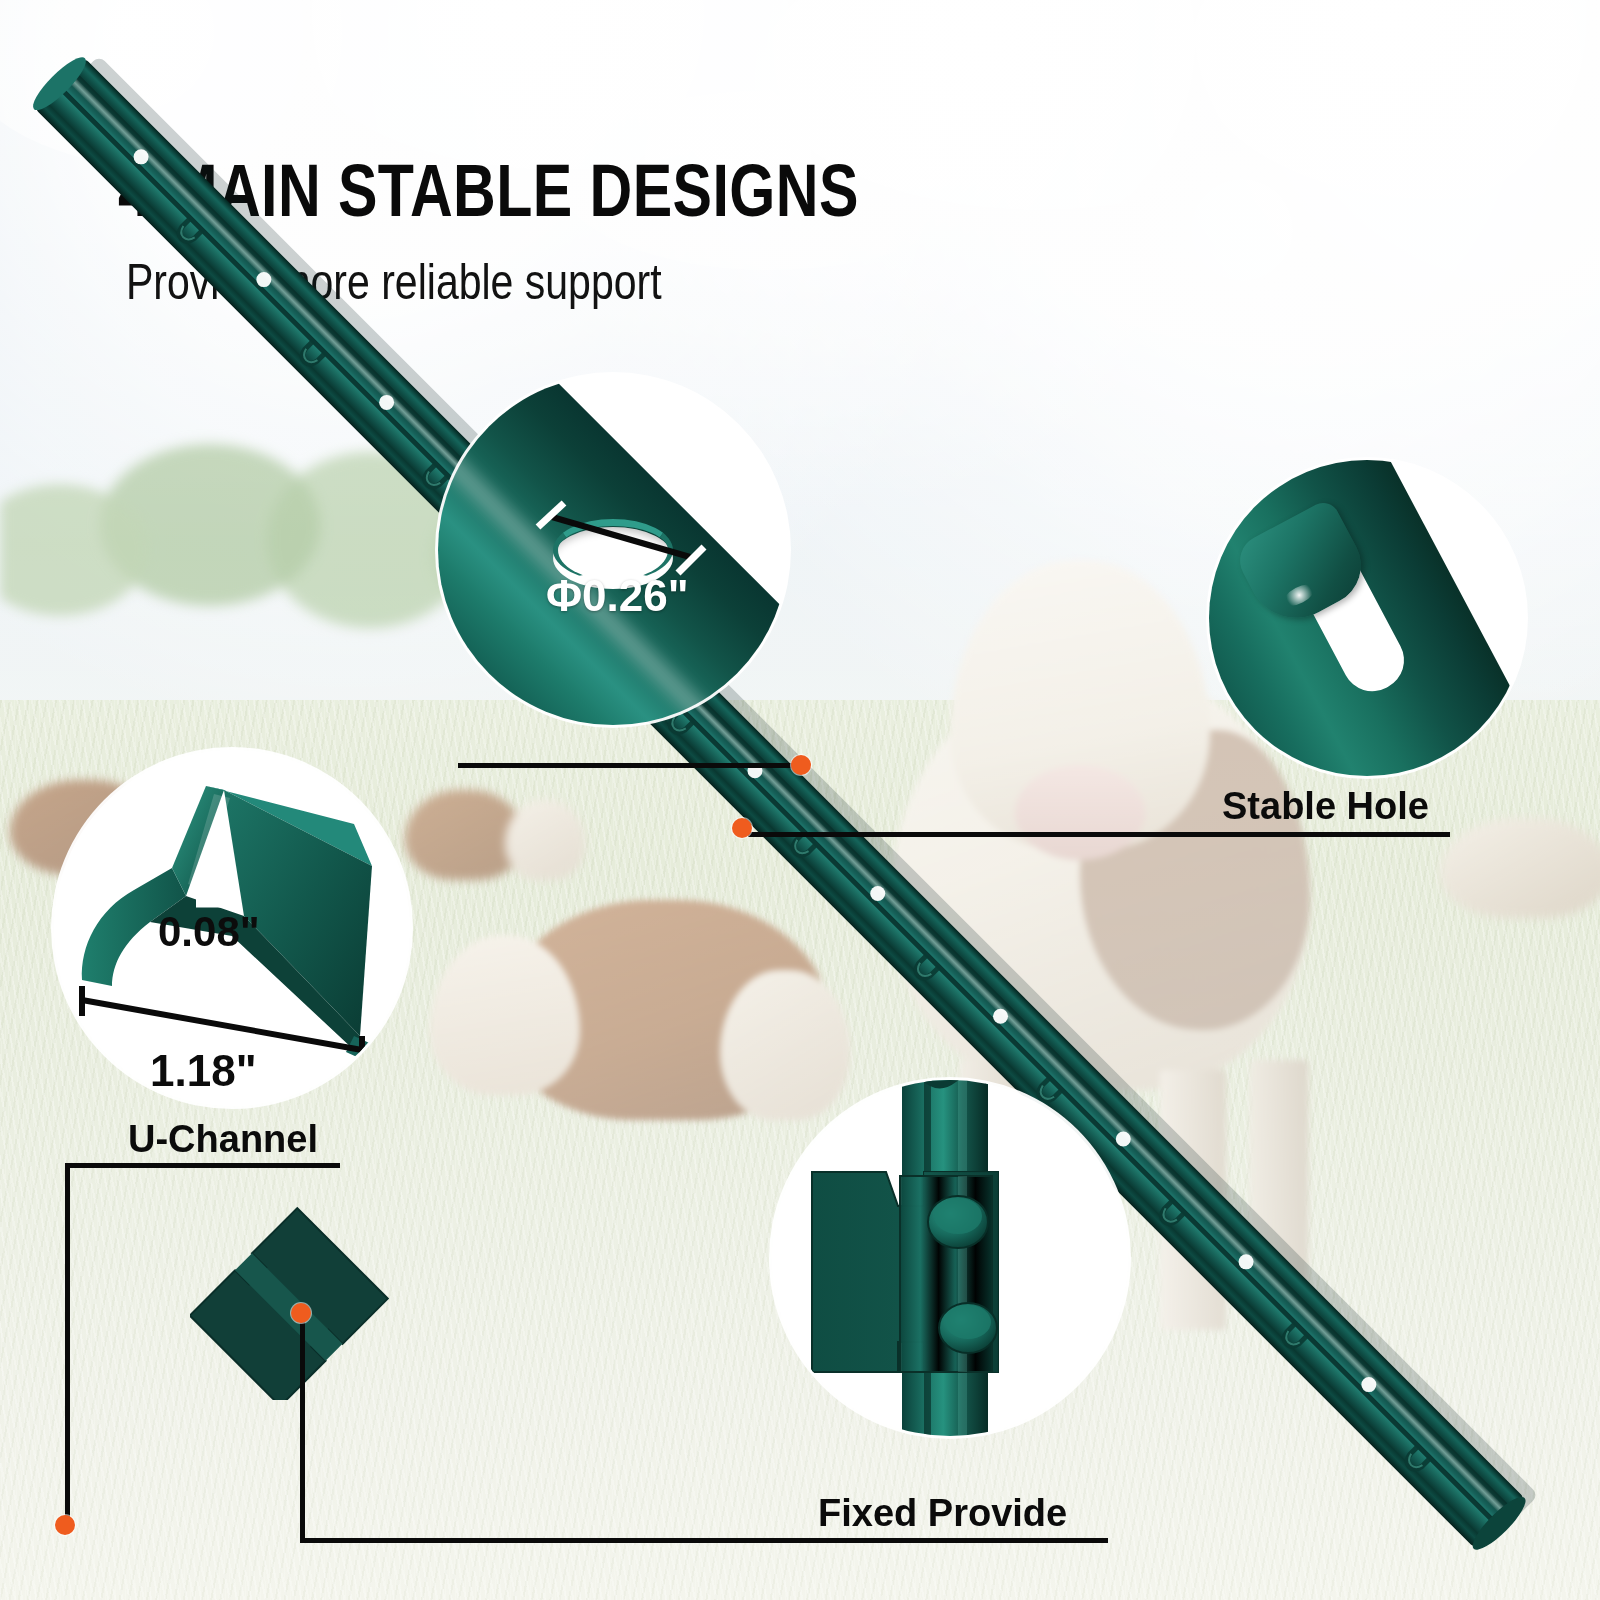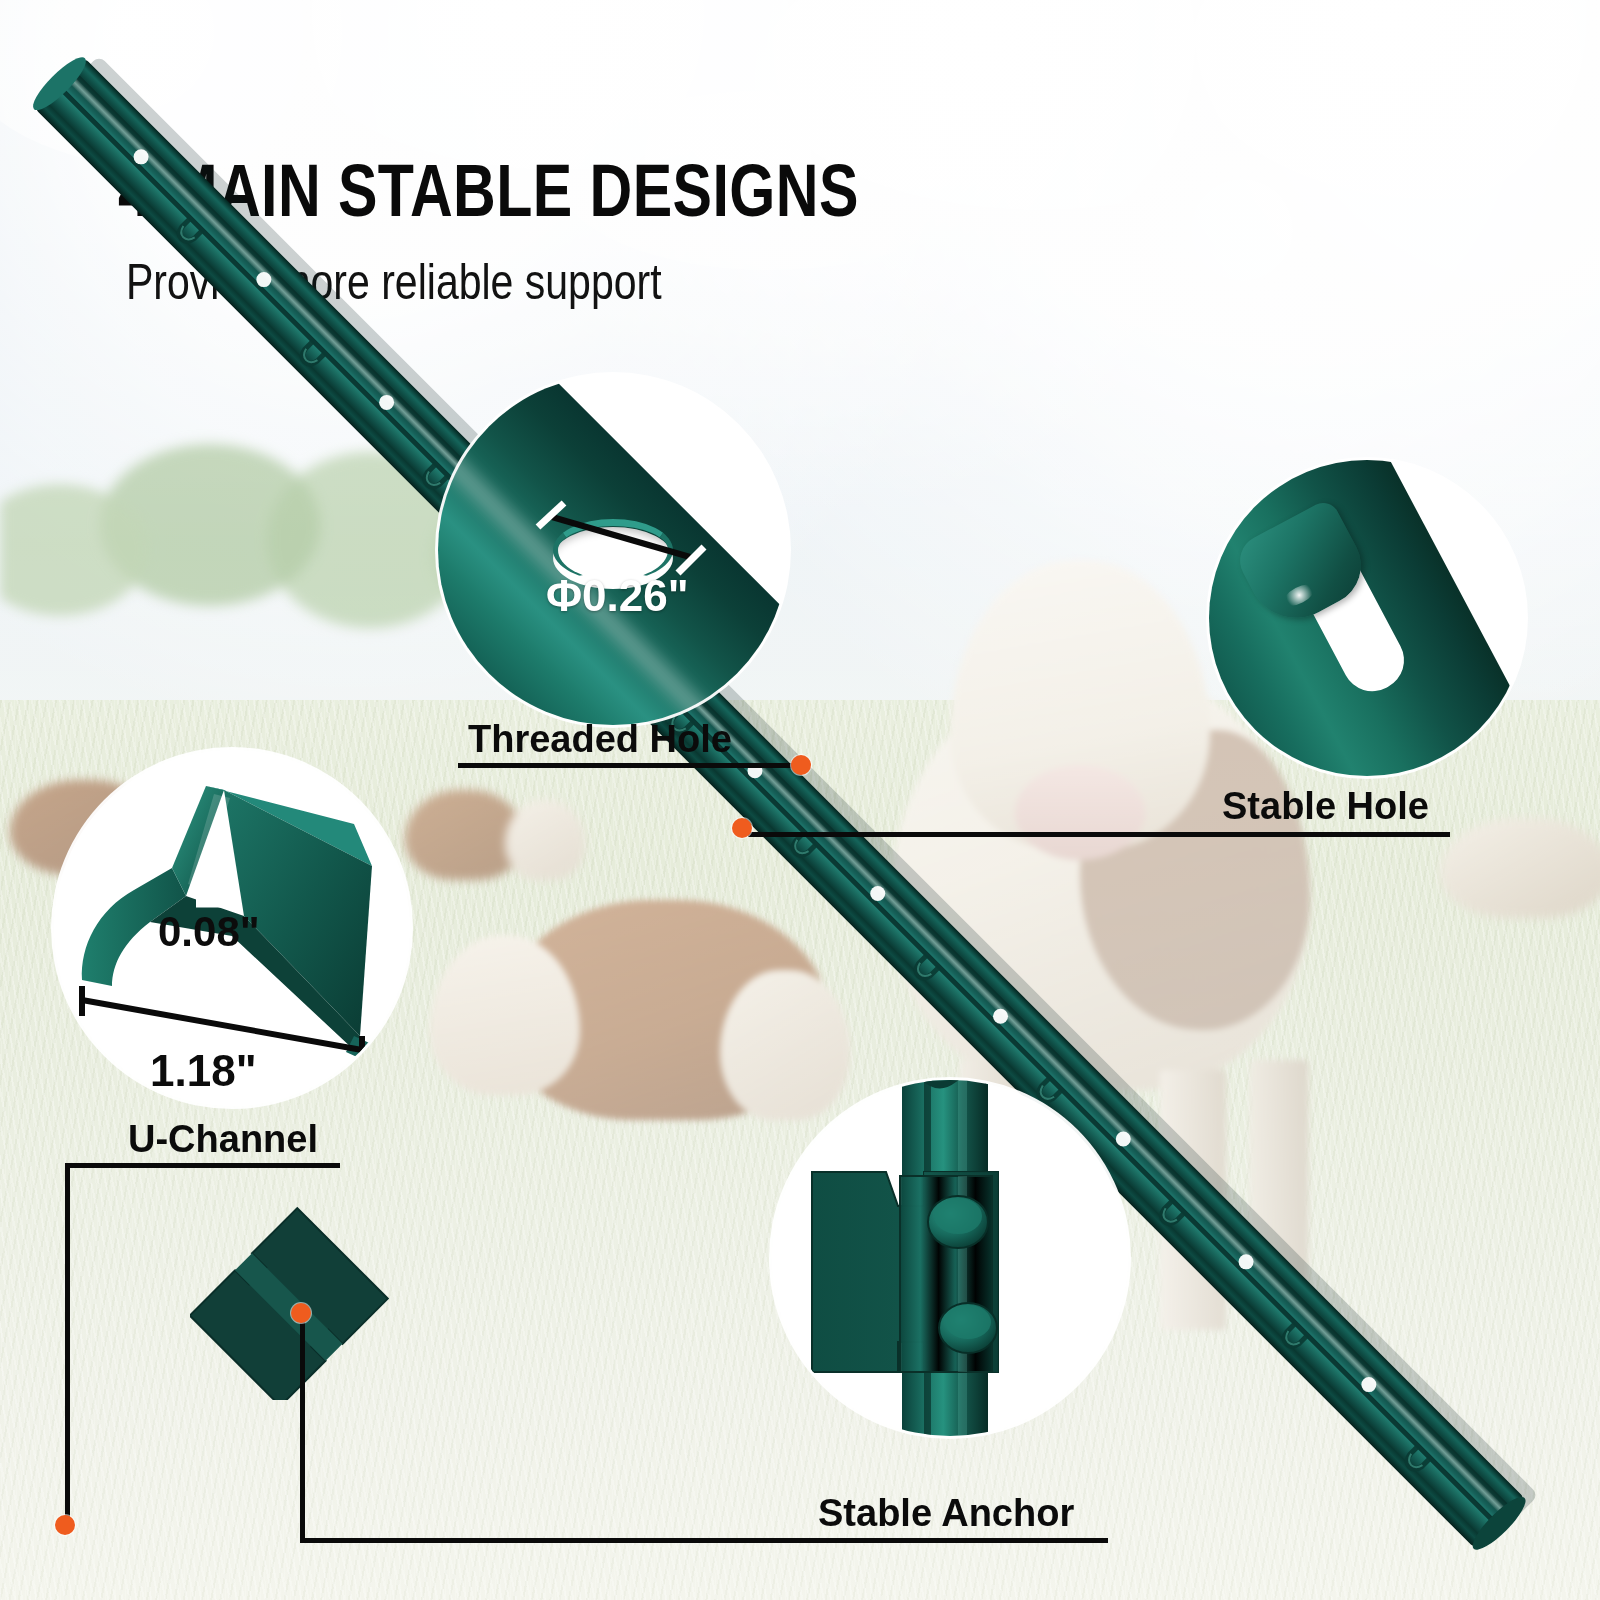--- a/index.html
+++ b/index.html
@@ -303,21 +303,20 @@
 
     <svg width="200" height="90" style="position:absolute; left:92px; top:120px;">
       <line x1="22" y1="22" x2="160" y2="62" stroke="#0a0a0a" stroke-width="6"></line>
       <line x1="8" y1="32" x2="34" y2="8" stroke="#ffffff" stroke-width="7"></line>
       <line x1="148" y1="78" x2="174" y2="52" stroke="#ffffff" stroke-width="7"></line>
     </svg>
 
     <div class="dimlabel-w" style="position:absolute; left:108px; top:196px; font-size:44px; text-shadow:0 1px 3px rgba(0,0,0,.35);">Φ0.26"</div>
   </div>
 
-  <div class="feature-label" style="left:468px; top:718px;">Threaded Hole</div>
   <div class="leader" style="left:458px; top:763px; width:345px; height:5px;"></div>
   <div class="dot" style="left:791px; top:755px;"></div>
 
   <div class="callout" style="left:54px; top:750px; width:356px; height:356px;">
     <svg width="356" height="356">
       <defs>
         <linearGradient id="ucTopL" x1="0" y1="0" x2="1" y2="1">
           <stop offset="0%" stop-color="#2f9a86"></stop>
           <stop offset="55%" stop-color="#1c6f60"></stop>
           <stop offset="100%" stop-color="#0f4b41"></stop>
@@ -427,19 +426,19 @@
       <rect x="128" y="96" width="92" height="196" fill="none" stroke="#0a3029" stroke-width="2"></rect>
       <rect x="186" y="96" width="9" height="196" fill="#7fd8c6" opacity=".20"></rect>
 
       <ellipse cx="186" cy="142" rx="30" ry="26" fill="url(#rivet)" stroke="#082e27" stroke-width="2"></ellipse>
       <ellipse cx="186" cy="136" rx="24" ry="18" fill="#1d7a6a" opacity=".8"></ellipse>
       <ellipse cx="196" cy="248" rx="29" ry="25" fill="url(#rivet)" stroke="#082e27" stroke-width="2"></ellipse>
       <ellipse cx="196" cy="242" rx="23" ry="17" fill="#1d7a6a" opacity=".8"></ellipse>
     </svg>
   </div>
 
-  <div class="feature-label" style="left:818px; top:1492px;">Stable Anchor</div>
+  <div class="feature-label" style="left:818px; top:1492px;">Fixed Provide</div>
   <div class="leader" style="left:700px; top:1538px; width:408px; height:5px;"></div>
   <div class="leader" style="left:300px; top:1320px; width:5px; height:218px;"></div>
   <div class="leader" style="left:300px; top:1538px; width:402px; height:5px;"></div>
   <div class="dot" style="left:291px; top:1303px;"></div>
 
 </div>
 
 </body></html>

